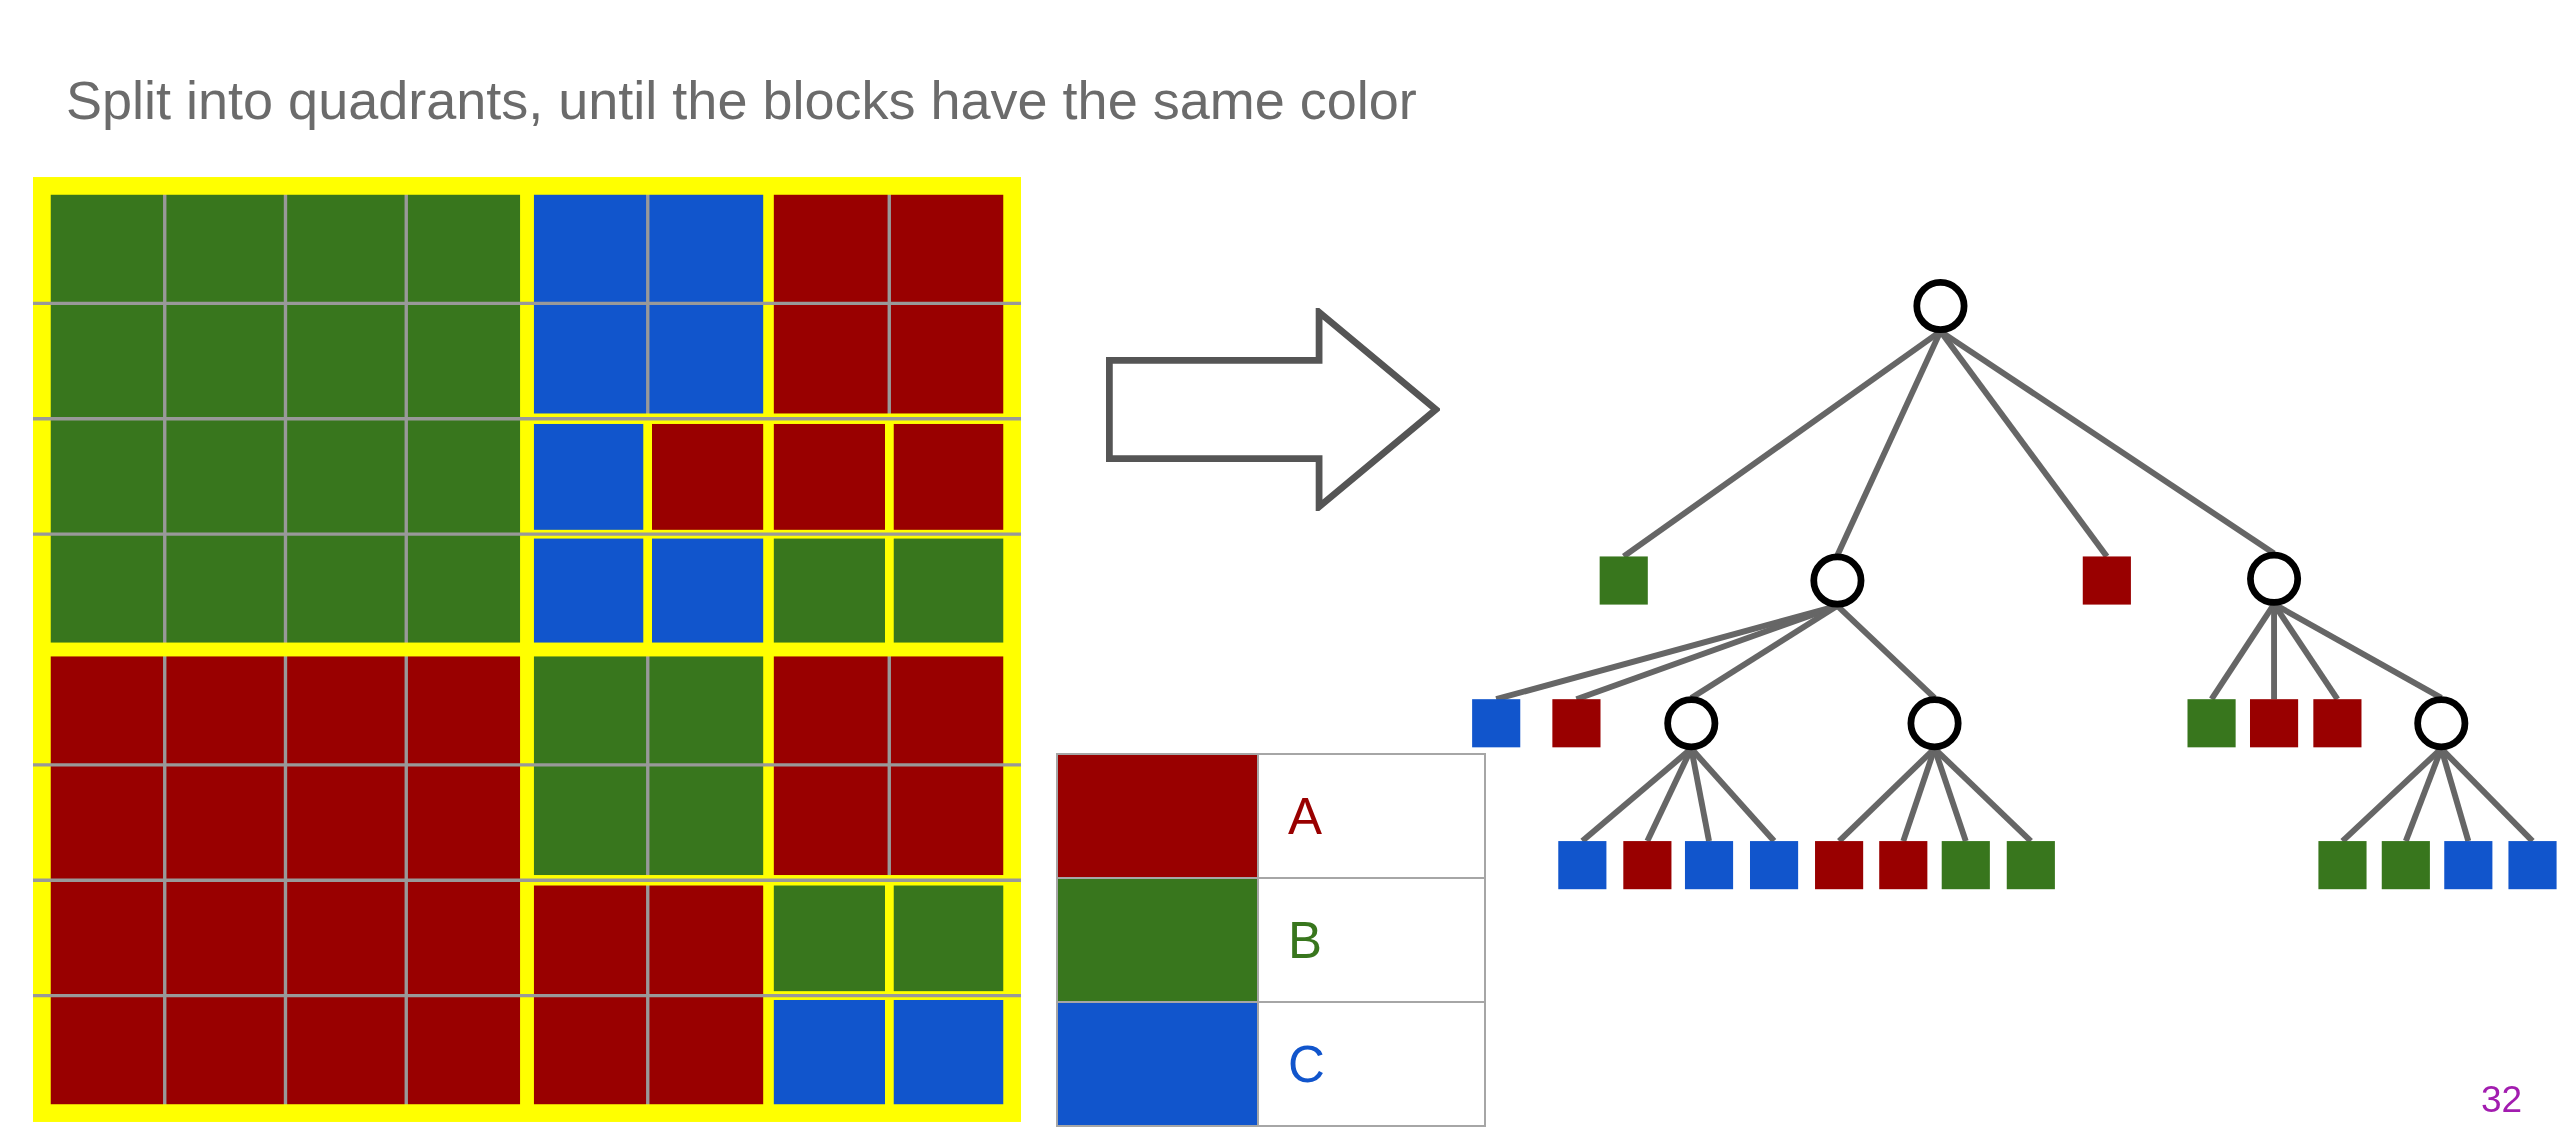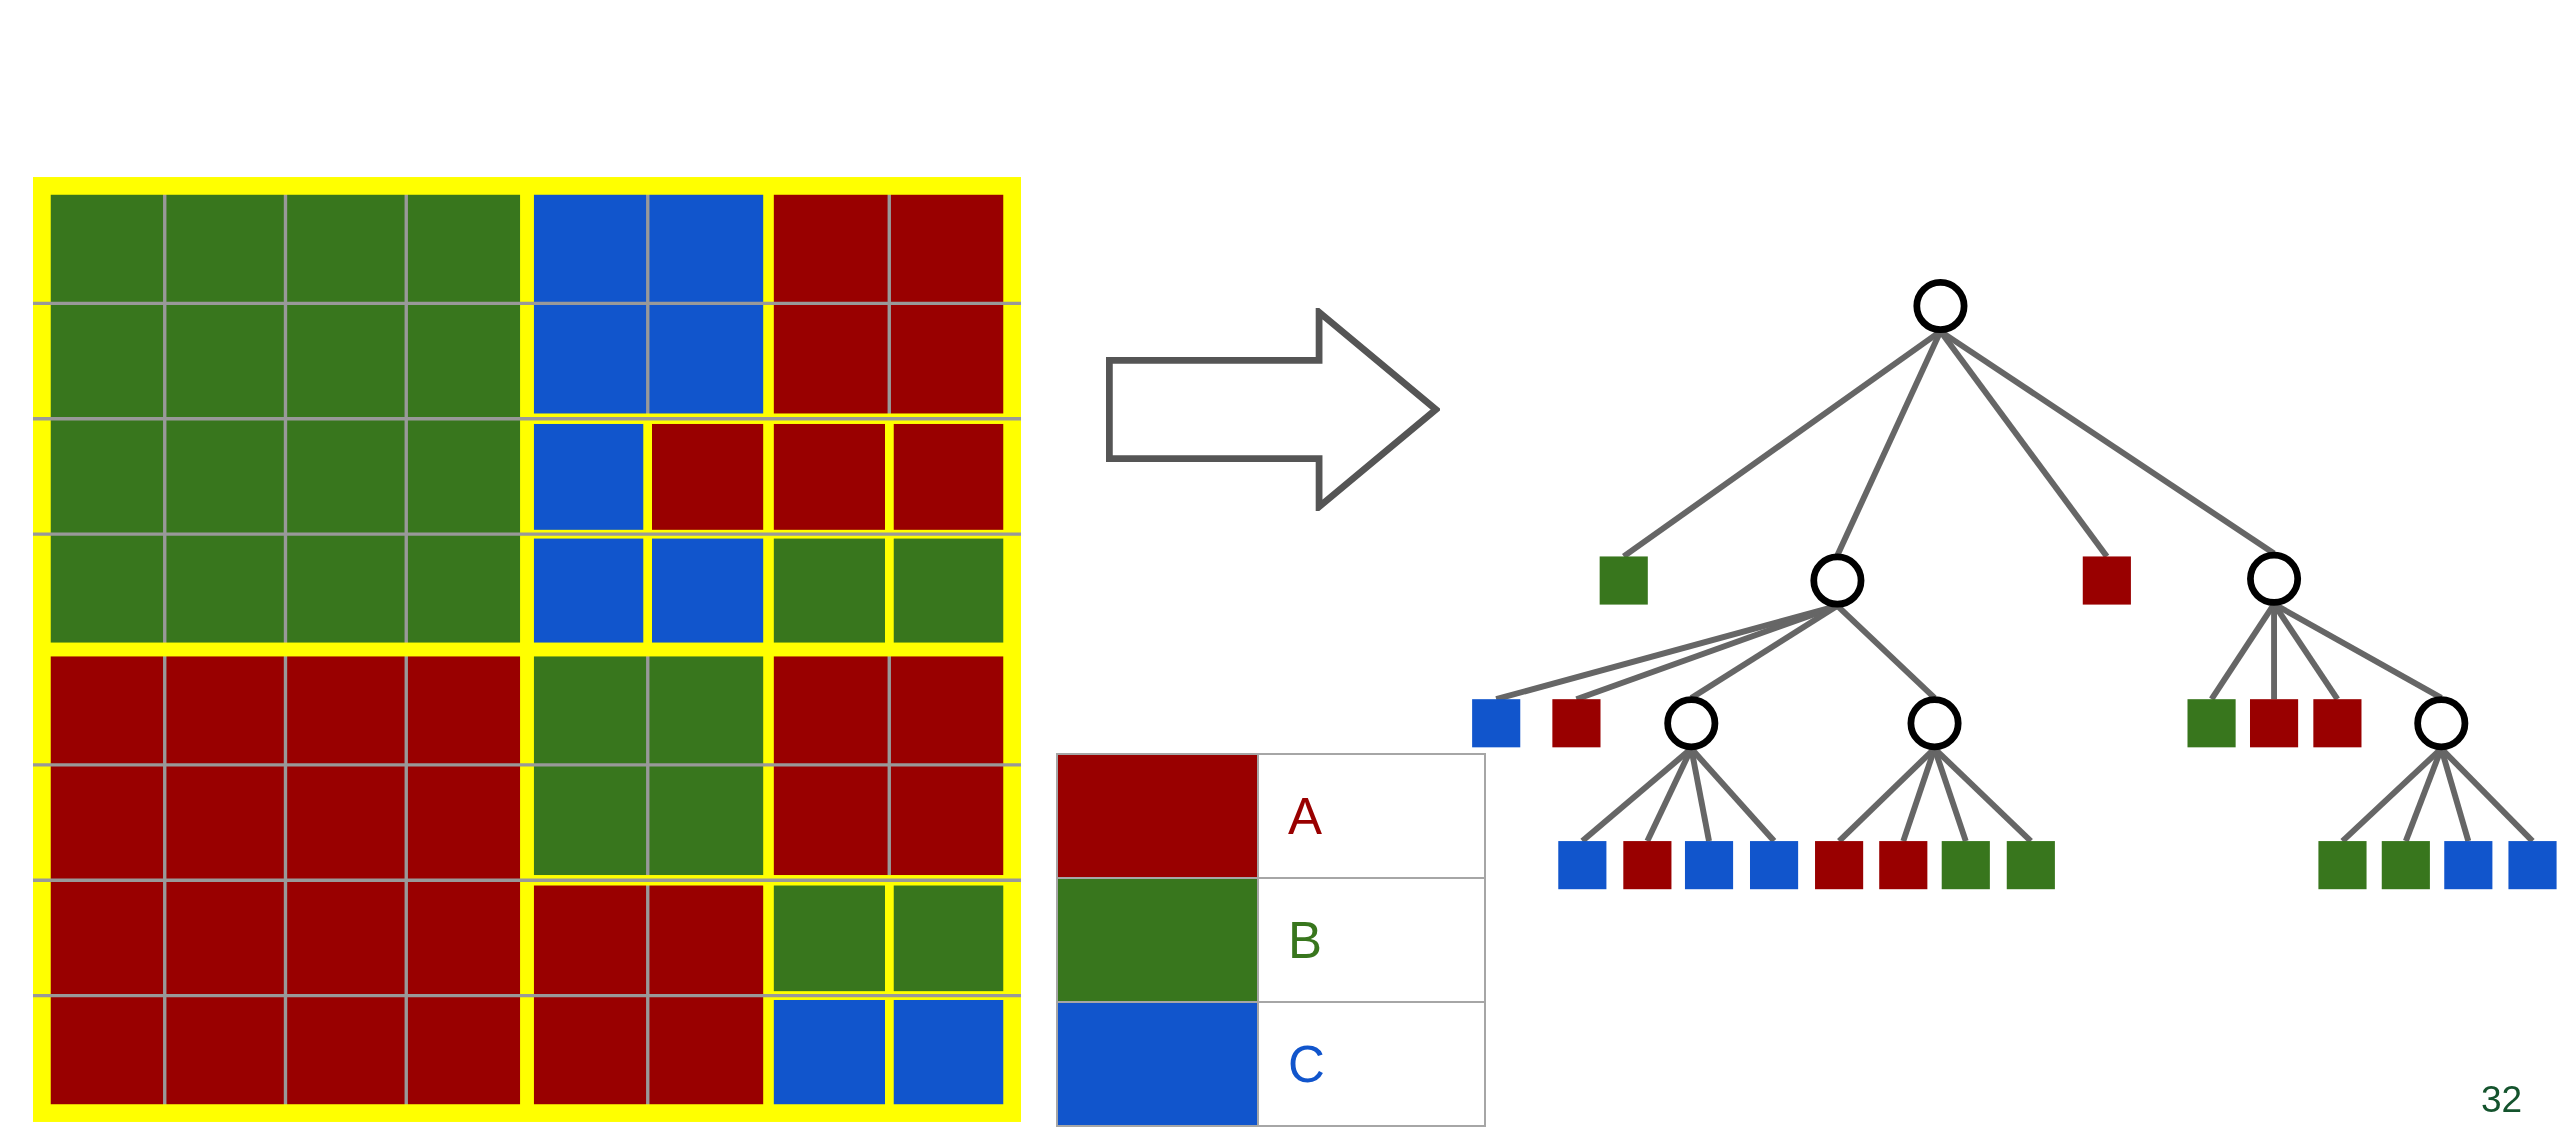--- a/index.html
+++ b/index.html
@@ -15,20 +15,21 @@
   #legend td{height:122px;padding:0;}
   #legend td.swatch{width:199px;}
   #legend td.label{width:196px;font-size:51px;padding-left:29px;vertical-align:middle;}
   #page-num{position:absolute;left:2481px;top:1079px;font-size:37px;}
 </style>
 </head>
 <body>
 
 <div id="page">
 
+  <div id="title" style="color: rgb(107, 107, 107);">Split into quadrants, until the blocks have the same color</div>
 
   <svg id="grid-svg" width="988" height="945" viewBox="0 0 1170 1119">
       <rect x="13" y="13" width="143.6" height="137.225" fill="#38761d"></rect>
       <rect x="156" y="13" width="143.6" height="137.225" fill="#38761d"></rect>
       <rect x="299" y="13" width="143.6" height="137.225" fill="#38761d"></rect>
       <rect x="442" y="13" width="143.6" height="137.225" fill="#38761d"></rect>
       <rect x="585" y="13" width="143.6" height="137.225" fill="#1155cc"></rect>
       <rect x="728" y="13" width="143.6" height="137.225" fill="#1155cc"></rect>
       <rect x="871" y="13" width="143.6" height="137.225" fill="#990000"></rect>
       <rect x="1014" y="13" width="143.6" height="137.225" fill="#990000"></rect>
@@ -192,16 +193,16 @@
       <rect x="408.5" y="665.5" width="57" height="57" fill="#990000"></rect>
       <rect x="484.5" y="665.5" width="57" height="57" fill="#990000"></rect>
       <rect x="558.5" y="665.5" width="57" height="57" fill="#38761d"></rect>
       <rect x="635.5" y="665.5" width="57" height="57" fill="#38761d"></rect>
       <rect x="1004.5" y="665.5" width="57" height="57" fill="#38761d"></rect>
       <rect x="1079.5" y="665.5" width="57" height="57" fill="#38761d"></rect>
       <rect x="1153.5" y="665.5" width="57" height="57" fill="#1155cc"></rect>
       <rect x="1229.5" y="665.5" width="57" height="57" fill="#1155cc"></rect>
     </svg>
 
-  <div id="page-num" style="color: #14532d;">32</div>
+  <div id="page-num" style="color: #a21caf;">32</div>
 
 </div>
 
 
 </body></html>

